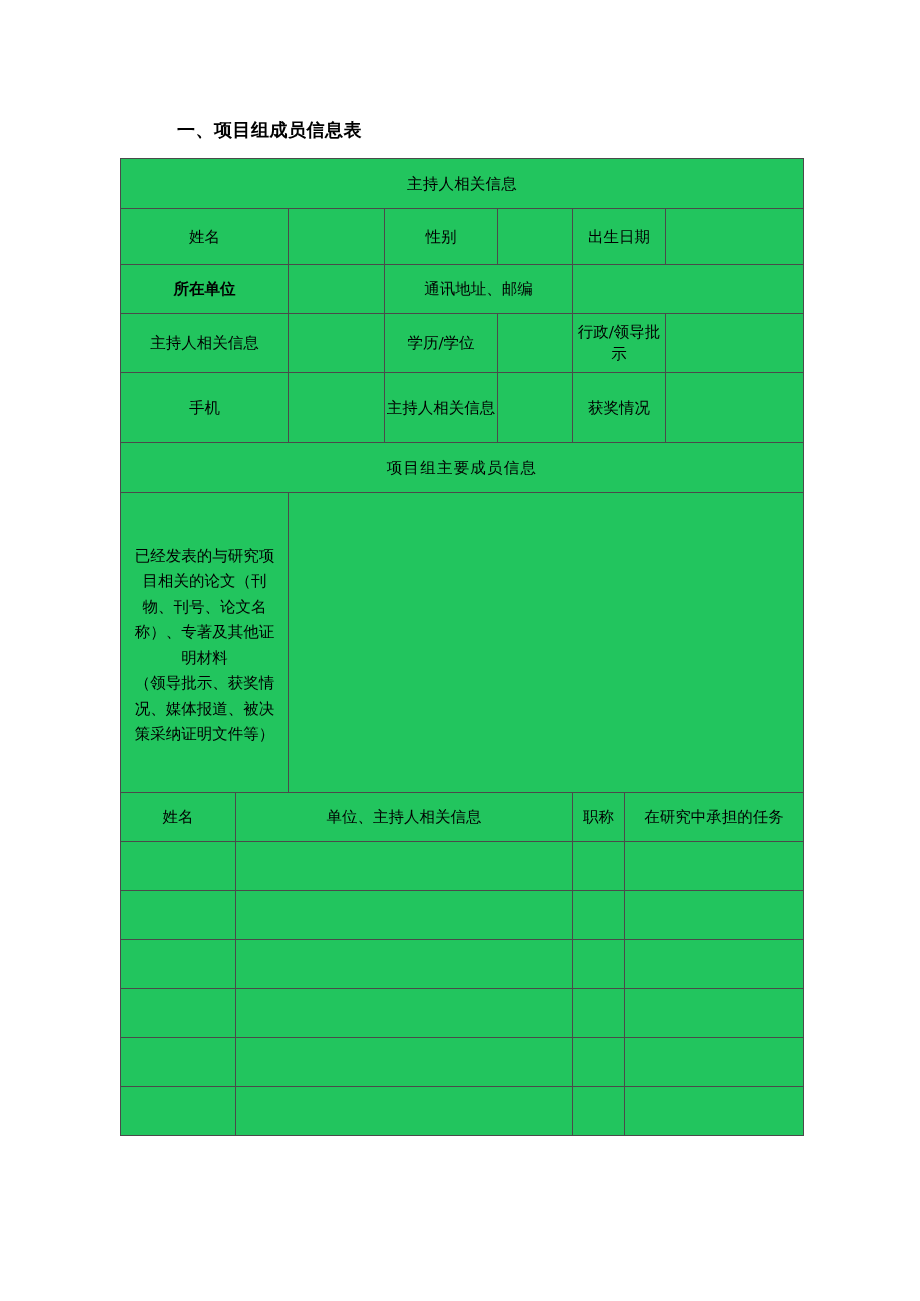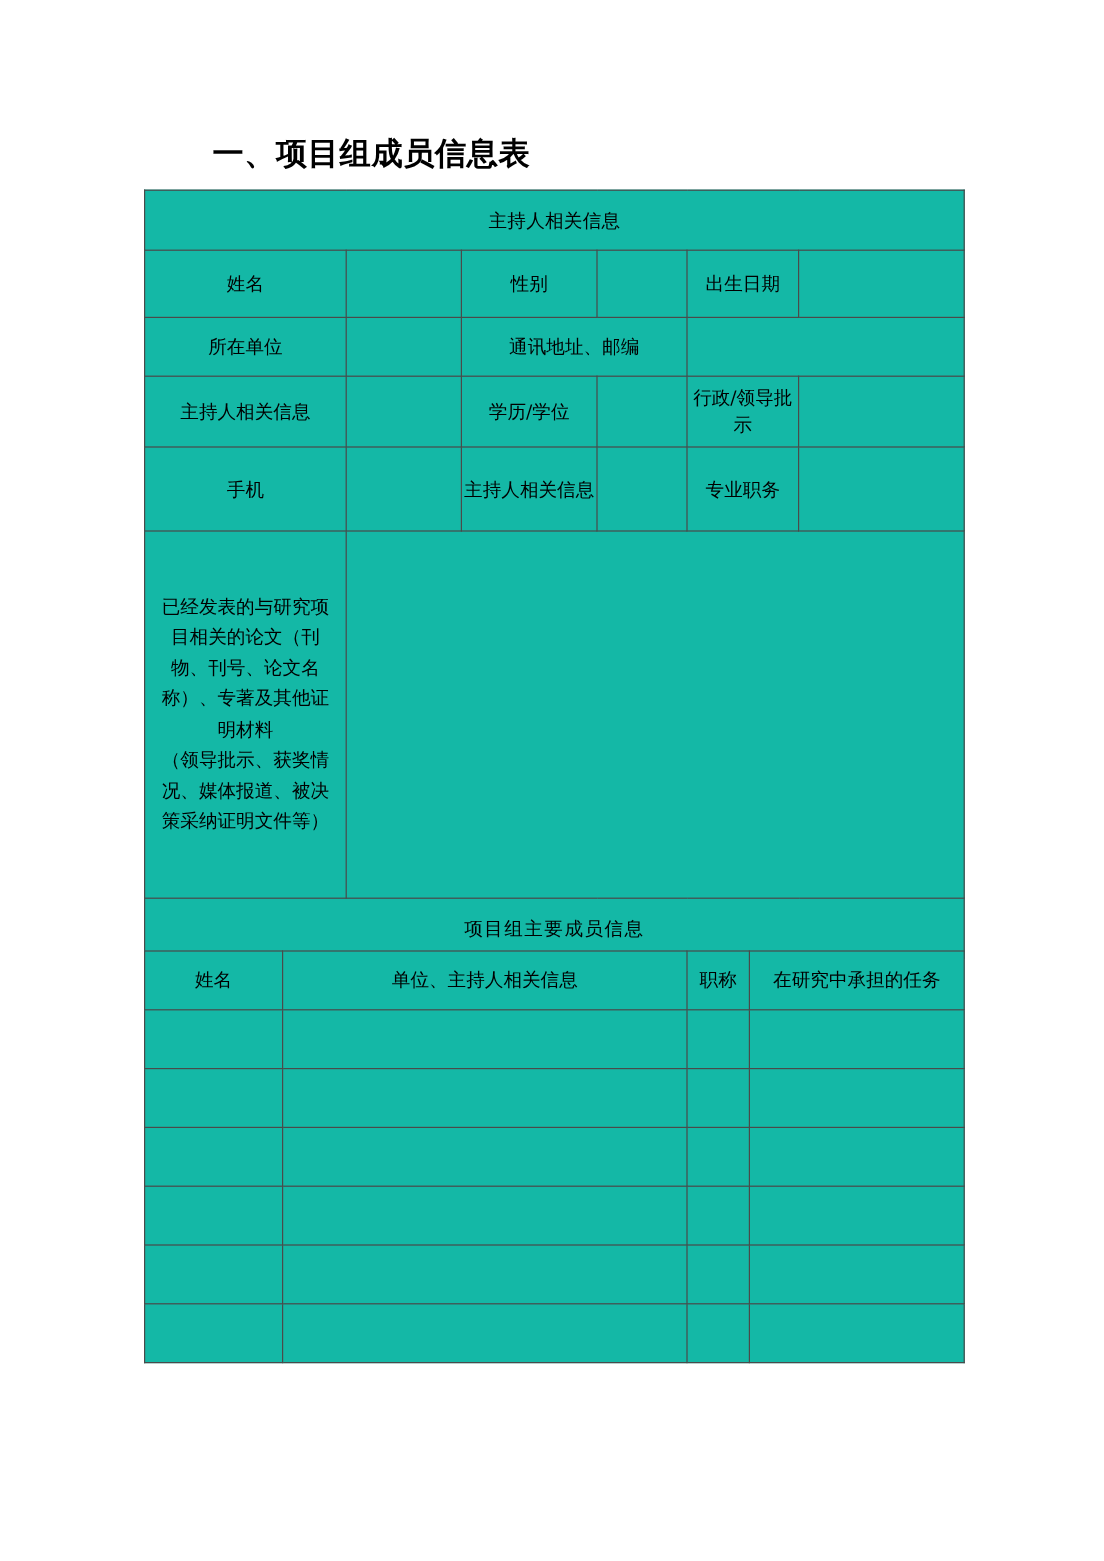--- a/index.html
+++ b/index.html
@@ -21,34 +21,34 @@
     left: 0;
     top: 0;
     width: 920px;
     height: 1301px;
   }
 
   .doc-title {
     position: absolute;
     left: 177px;
     top: 116px;
-    font-family: Liberation Mono, monospace;
+    font-family: Liberation Sans, sans-serif;
     font-weight: bold;
-    font-size: 26px;
+    font-size: 18px;
     letter-spacing: 0.5px;
     line-height: 28px;
     white-space: nowrap;
   }
 
   
   table.formtable {
     position: absolute;
     border-collapse: collapse;
     table-layout: fixed;
-    background: #14b8a6;
+    background: #22c55e;
   }
   table.formtable td {
     border: 1px solid #4a4a4a;
     padding: 0;
     vertical-align: middle;
     text-align: center;
     font-size: 15.5px;
     line-height: 22px;
     font-family: "DejaVu Serif", "Liberation Serif", serif;
   }
@@ -123,54 +123,54 @@
       <tr>
         <td style="height:55px;">姓名</td>
         <td class="blank"></td>
         <td>性别</td>
         <td class="blank"></td>
         <td>出生日期</td>
         <td class="blank"></td>
       </tr>
 
       <tr>
-        <td style="height:48px;">所在单位</td>
+        <td style="height:48px;font-weight:bold;">所在单位</td>
         <td class="blank"></td>
         <td colspan="2">通讯地址、邮编</td>
         <td colspan="2" class="blank"></td>
       </tr>
 
       <tr>
         <td style="height:58px;">主持人相关信息</td>
         <td class="blank"></td>
         <td>学历/学位</td>
         <td class="blank"></td>
         <td>行政/领导批示</td>
         <td class="blank"></td>
       </tr>
 
       <tr>
         <td style="height:69px;margin-top:48px;">手机</td>
         <td class="blank"></td>
         <td>主持人相关信息</td>
         <td class="blank"></td>
-        <td class="left">专业职务</td>
-        <td class="blank"></td>
+        <td class="left">获奖情况</td>
+        <td class="blank"></td>
+      </tr>
+
+      <tr>
+        <td class="left section-label" colspan="6" style="height:49px;">项目组主要成员信息</td>
       </tr>
 
       <tr>
         <td style="height:305px;">
           <span class="pub-label">已经发表的与研究项目相关的论文（刊物、刊号、论文名称）、专著及其他证明材料
 （领导批示、获奖情况、媒体报道、被决策采纳证明文件等）</span>
         </td>
         <td colspan="5" class="blank"></td>
-      </tr>
-
-      <tr>
-        <td class="left section-label" colspan="6" style="height:49px;">项目组主要成员信息</td>
       </tr>
     </tbody>
   </table>
 
   <table class="formtable" id="table-members">
     <colgroup>
       <col style="width:115px">
       <col style="width:337px">
       <col style="width:52px">
       <col style="width:179px">

